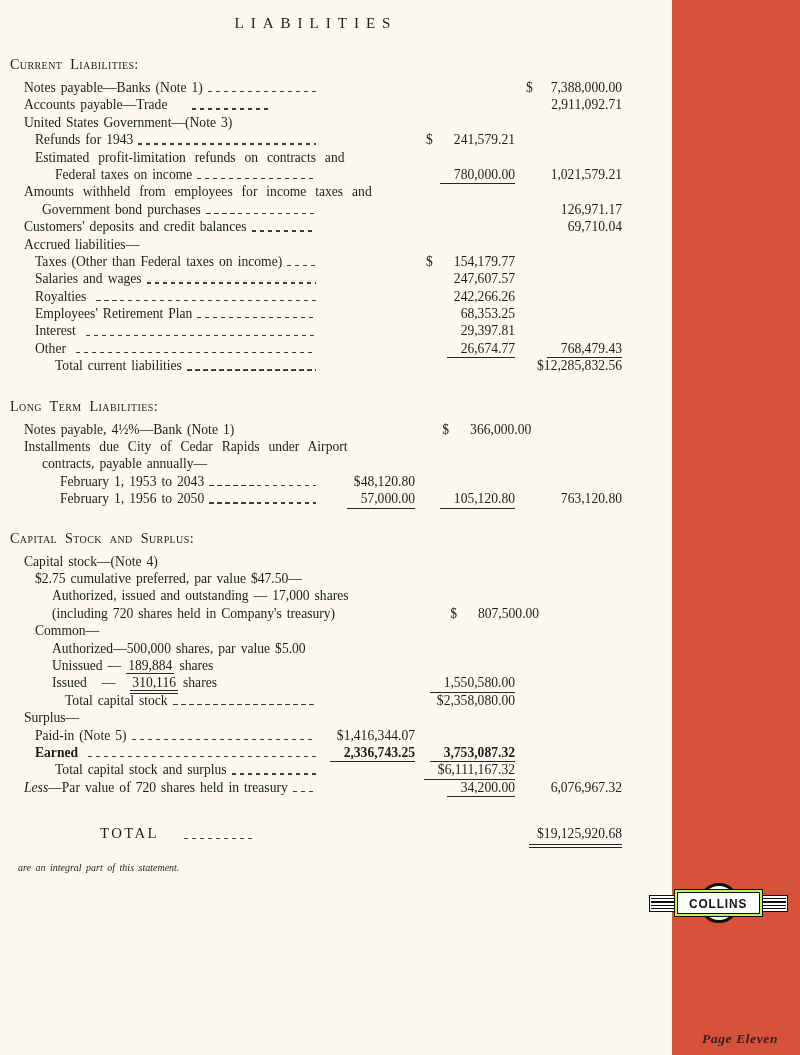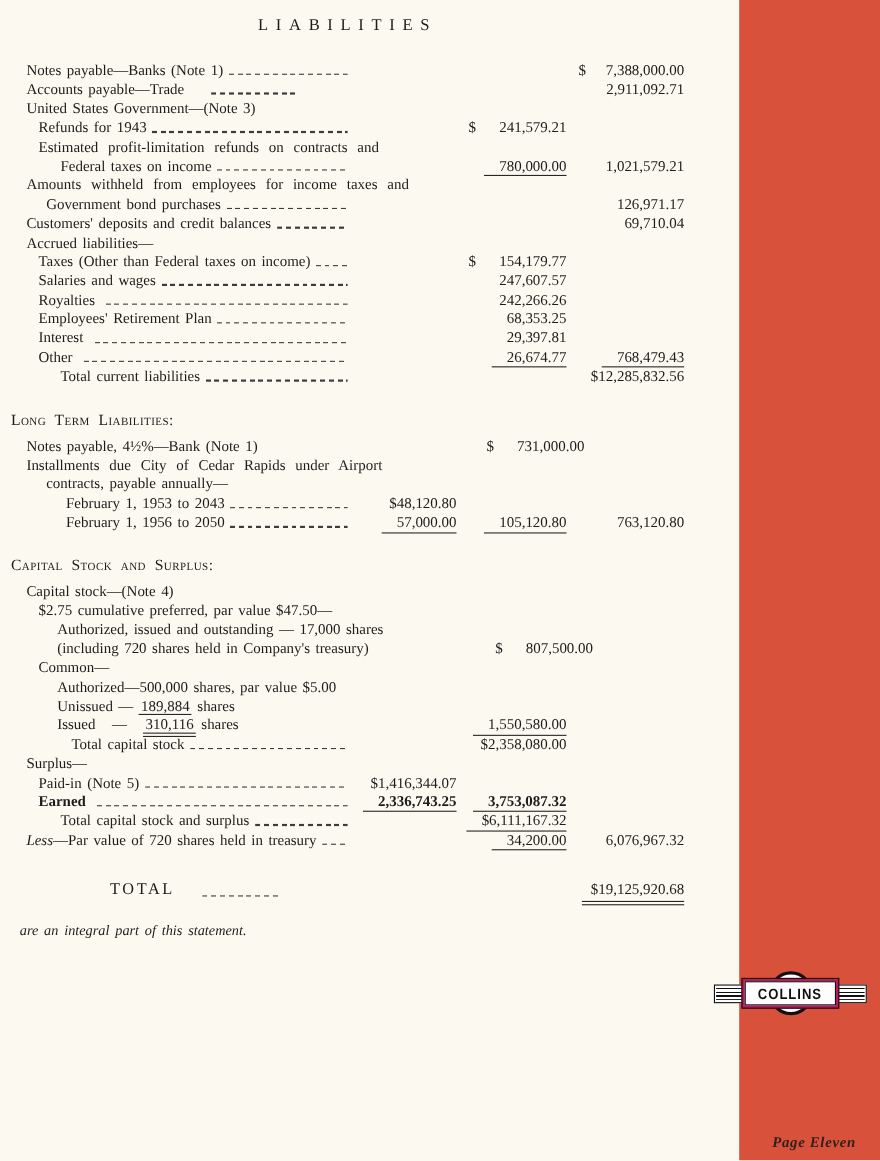--- a/index.html
+++ b/index.html
@@ -33,44 +33,45 @@
   .cell{flex:0 0 auto;text-align:right;white-space:pre;position:relative;}
   .ca{width:95px;}.cb{width:100px;}.cc{width:107px;}
   .dol{position:absolute;left:11px;}
   .val{display:inline-block;}
   .u1{border-bottom:1.2px solid #262626;}
   .u2{border-bottom:4px double #262626;}
   .val.u1{padding-left:14px;}
   .val.u2{padding-left:8px;}
   .lab .u1,.lab .u2{padding:0 2px;}
   .dashes{letter-spacing:3.5px;color:#2b2b2b;padding:0 14px 0 10px;}
-  .footnote{margin:19px 0 0 8px;font-style:italic;font-size:13px;word-spacing:2px;}
+  .footnote{margin:19px 0 0 8px;font-style:italic;font-size:10px;word-spacing:2px;}
   
   .badge{position:absolute;left:649px;top:881px;width:139px;height:45px;}
   .badge .circle{position:absolute;left:50%;top:2px;margin-left:-20px;width:40px;height:40px;
                  border:3px solid #101010;border-radius:50%;background:#fdfdfd;box-sizing:border-box;}
   .badge .bar{position:absolute;left:0;right:0;top:14px;height:17px;background:#fdfdfd;
               border:1px solid #101010;box-sizing:border-box;}
   .badge .wing{position:absolute;top:2px;bottom:2px;width:30px;
                background:repeating-linear-gradient(180deg,#101010 0 1.5px,#fdfdfd 1.5px 3.4px);}
   .badge .wing.l{left:1px;} .badge .wing.r{right:1px;}
-  .badge .plate{position:absolute;left:25px;right:25px;top:8px;height:28px;background:#be185d;
+  .badge .plate{position:absolute;left:25px;right:25px;top:8px;height:28px;background:#bef264;
                 border:1.6px solid #101010;padding:2px;box-sizing:border-box;}
   .badge .plate-in{width:100%;height:100%;border:1.6px solid #101010;box-sizing:border-box;
                    display:flex;align-items:center;justify-content:center;background:#fdfdfd;}
   .badge .logo-text{font-family:"Liberation Sans","DejaVu Sans",sans-serif;font-weight:bold;
                     font-size:13.5px;letter-spacing:1px;color:#101010;transform:scaleX(.88);}
 </style>
 </head>
 <body>
 
 <div id="doc">
   <div class="h-title">LIABILITIES</div>
   <div id="doc-body">
       <div class="section" style="margin-top: 22px;">
+        <div class="sec-h">Current Liabilities:</div>
         <div class="rows">
           <div class="row" style="padding-left: 14px;">
             <span class="lab"><span class="seg">Notes payable—Banks (Note 1)</span></span>
             <span class="leader"></span>
             <span class="cell ca"></span>
             <span class="cell cb"></span>
             <span class="cell cc"><span class="dol">$</span><span class="val"> 7,388,000.00</span></span>
           </div>
           <div class="row" style="padding-left: 14px; gap: 15px;">
             <span class="lab"><span class="seg">Accounts payable—Trade </span></span>
@@ -186,21 +187,21 @@
           </div>
         </div>
       </div>
       <div class="section" style="margin-top: 22px;">
         <div class="sec-h">Long Term Liabilities:</div>
         <div class="rows">
           <div class="row" style="padding-left: 14px; gap: 31px;">
             <span class="lab"><span class="seg">Notes payable, 4½%—Bank (Note 1)</span></span>
             <span class="leader"></span>
             <span class="cell ca"></span>
-            <span class="cell cb"><span class="dol">$</span><span class="val">731,000.00</span></span>
+            <span class="cell cb"><span class="dol">$</span><span class="val">366,000.00</span></span>
             <span class="cell cc"></span>
           </div>
           <div class="row wide" style="padding-left: 14px;">
             <span class="lab"><span class="seg">Installments due City of Cedar Rapids under Airport</span></span>
             <span class="spacer"></span>
             <span class="cell ca"></span>
             <span class="cell cb"></span>
             <span class="cell cc"></span>
           </div>
           <div class="row" style="padding-left: 32px;">

